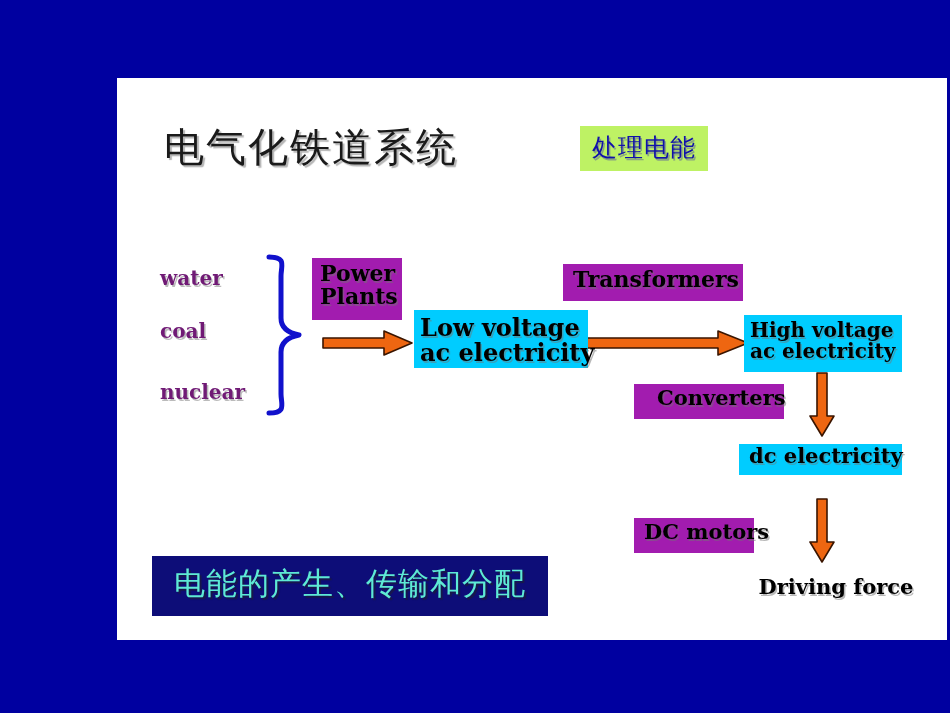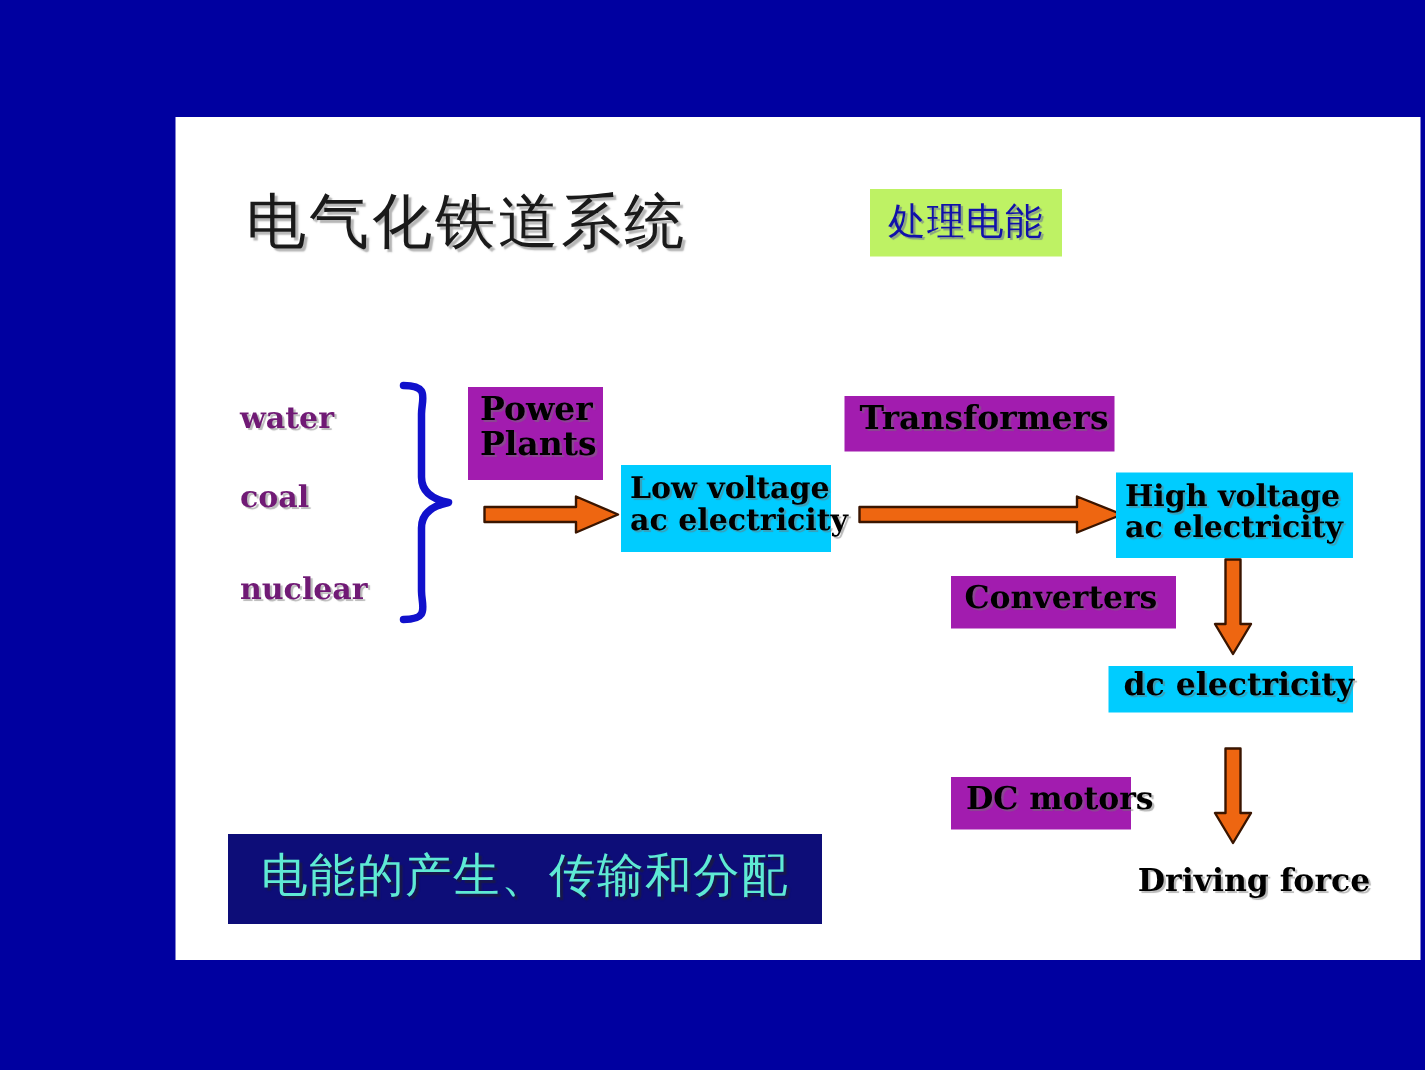--- a/index.html
+++ b/index.html
@@ -90,41 +90,41 @@
   .plain  { background: transparent; }
 
   #box-power-plants {
     left: 195px; top: 180px;
     width: 90px; height: 62px;
     font-size: 22px;
     padding: 4px 0 0 8px;
   }
   #box-low-voltage {
     left: 297px; top: 232px;
-    width: 140px; height: 58px;
-    font-size: 20px;
+    width: 174px; height: 58px;
+    font-size: 24px;
     padding: 5px 0 0 6px;
   }
   #box-transformers {
     left: 446px; top: 186px;
     width: 180px; height: 37px;
     font-size: 22px;
     padding: 4px 16px 0 10px;
   }
   #box-high-voltage {
     left: 627px; top: 237px;
     width: 158px; height: 57px;
     font-size: 20px;
     padding: 5px 0 0 6px;
   }
   #box-converters {
     left: 517px; top: 306px;
     width: 150px; height: 35px;
     font-size: 21px;
-    padding: 3px 0 0 9px;
+    padding: 3px 0 0 23px;
   }
   #box-dc-electricity {
     left: 622px; top: 366px;
     width: 163px; height: 31px;
     font-size: 21px;
     padding: 1px 0 0 10px;
   }
   #box-dc-motors {
     left: 517px; top: 440px;
     width: 120px; height: 35px;

